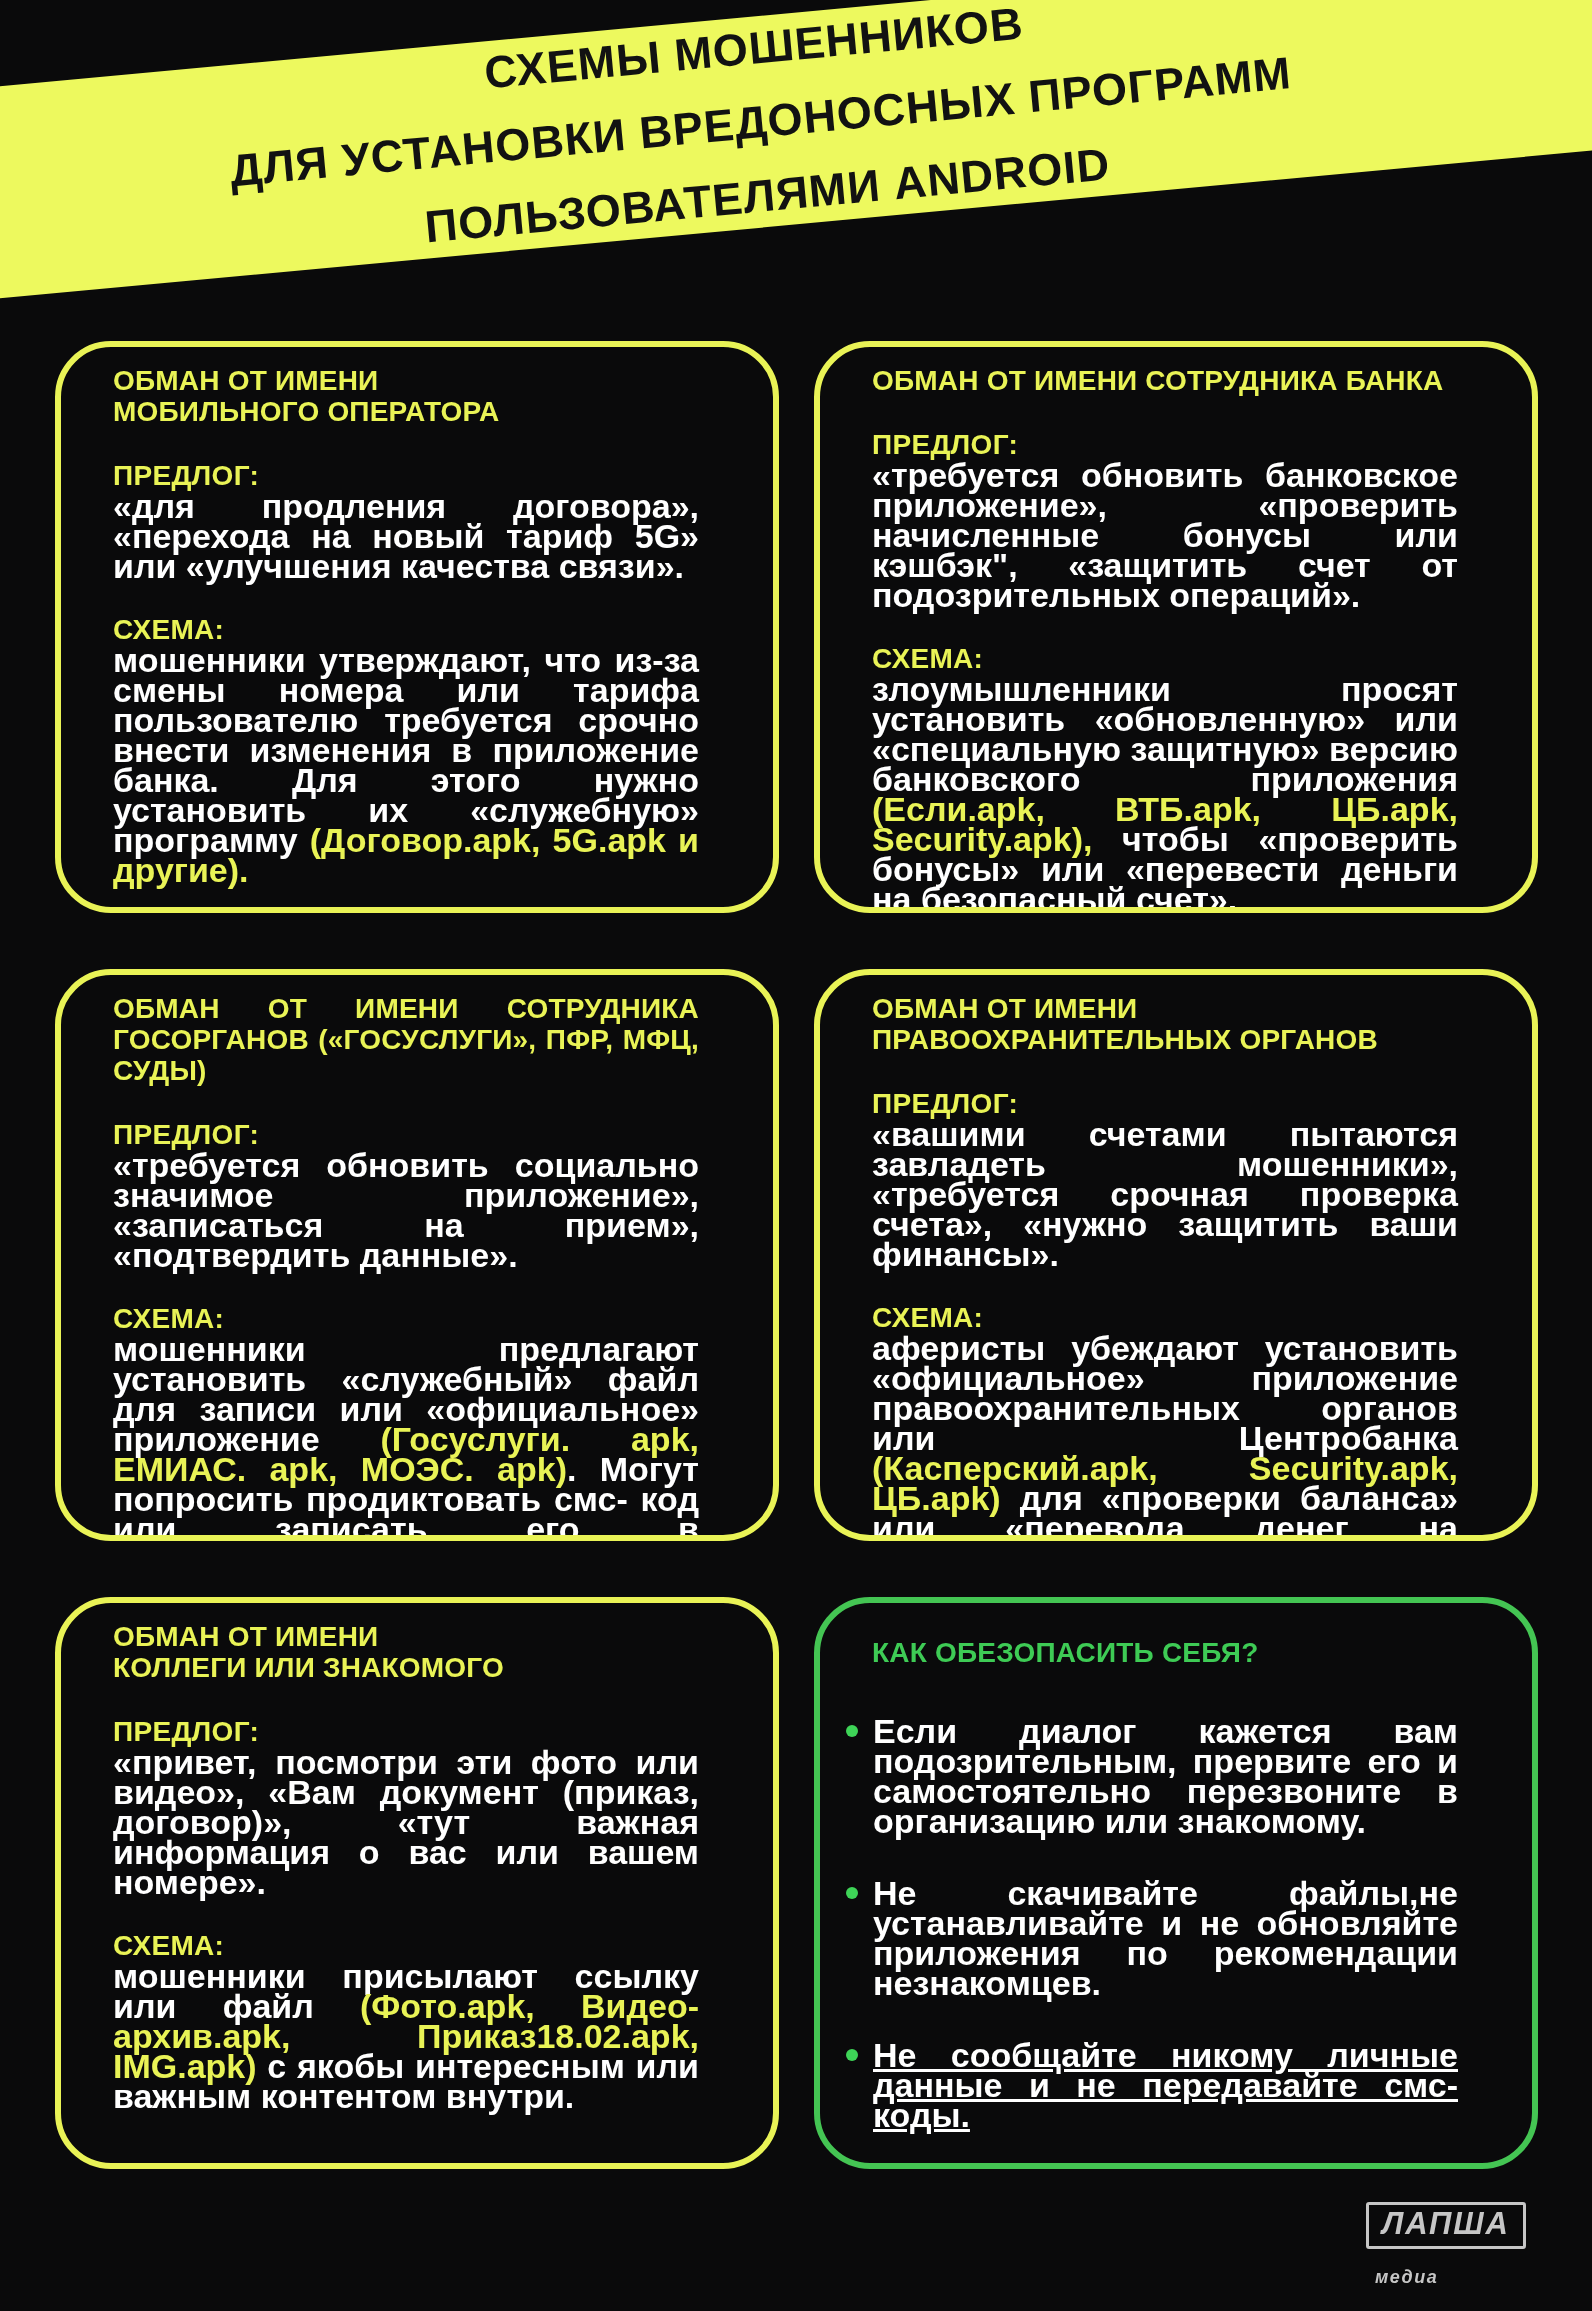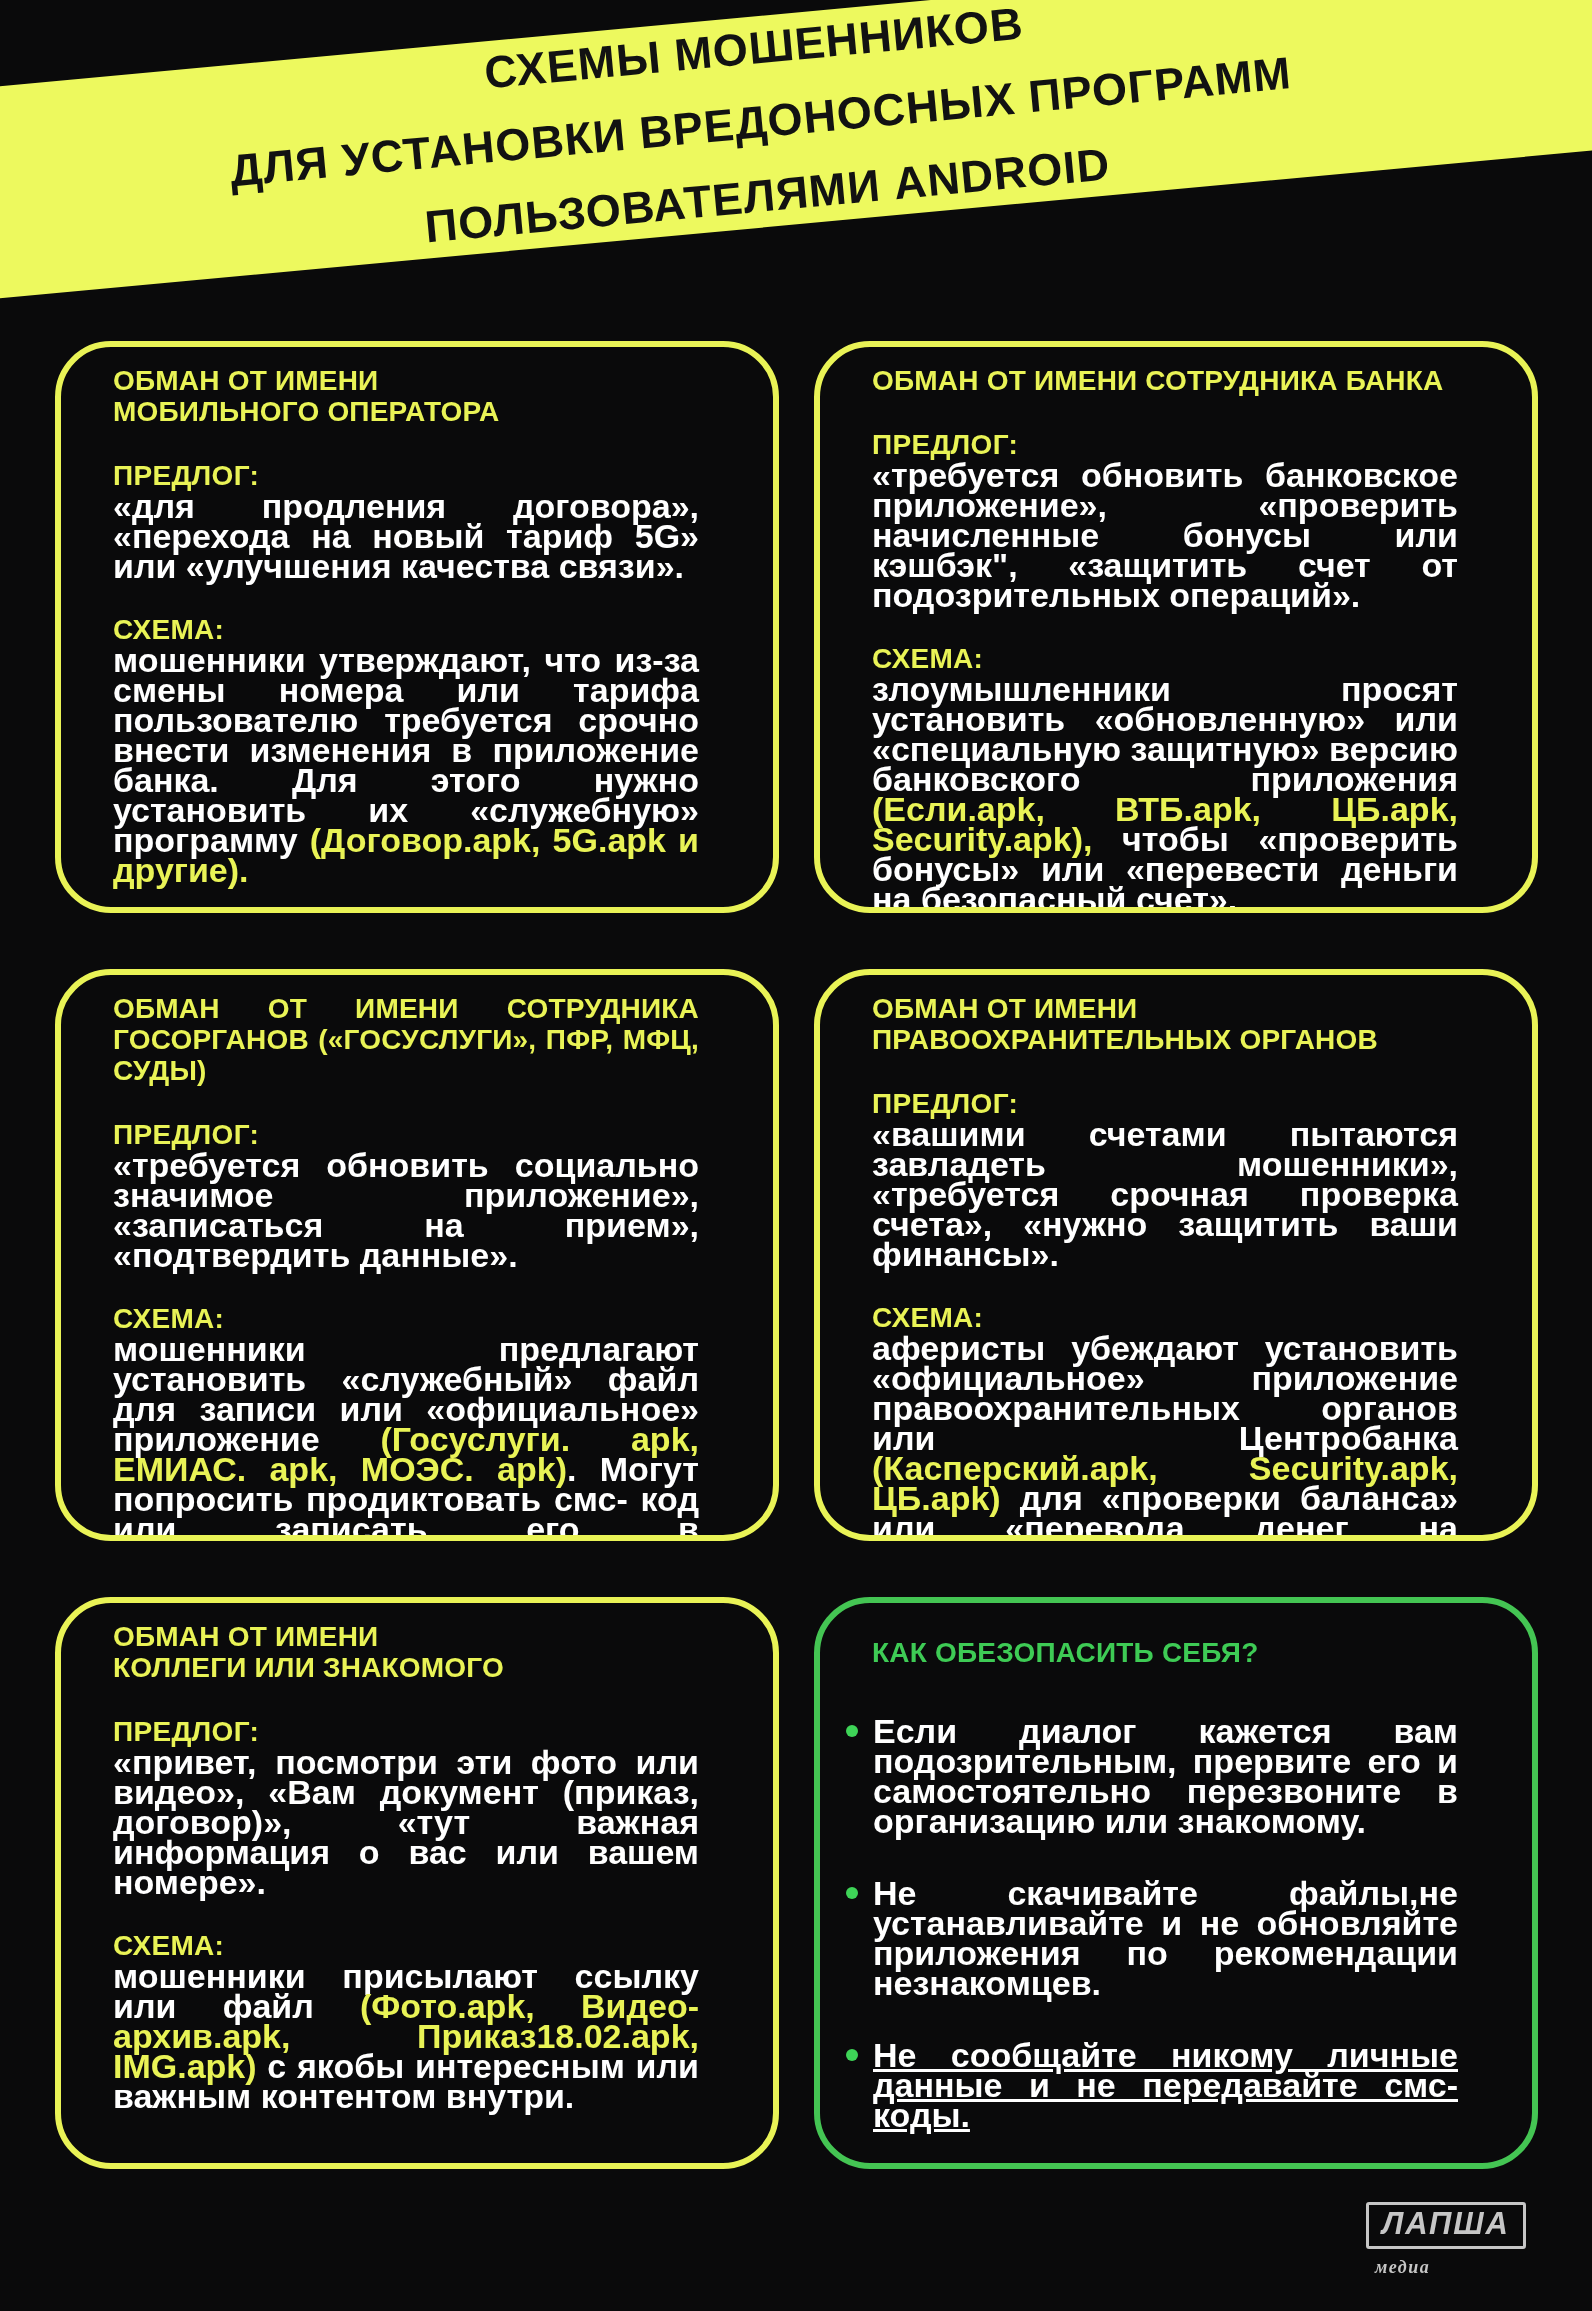--- a/index.html
+++ b/index.html
@@ -62,21 +62,21 @@
 
   
   .logo { position:absolute; left:1366px; top:2202px; color:#c6c6c6; }
   .logo-box {
     width:fit-content; border:3px solid #c6c6c6; border-radius:3px;
     padding:1px 13px 4px; font-style:italic; font-weight:800;
     font-size:31px; letter-spacing:2px; line-height:36px;
   }
   .logo-sub {
     font-style:italic; font-weight:700; font-size:18px;
-    letter-spacing:1.5px; margin:8px 0 0 9px;font-family:Liberation Serif, serif;
+    letter-spacing:1.5px; margin:18px 0 0 9px;
   }
 </style>
 </head>
 <body>
 
 <div class="page">
 
   <div class="banner">
     <div class="banner-text">
       <div>СХЕМЫ МОШЕННИКОВ</div>

